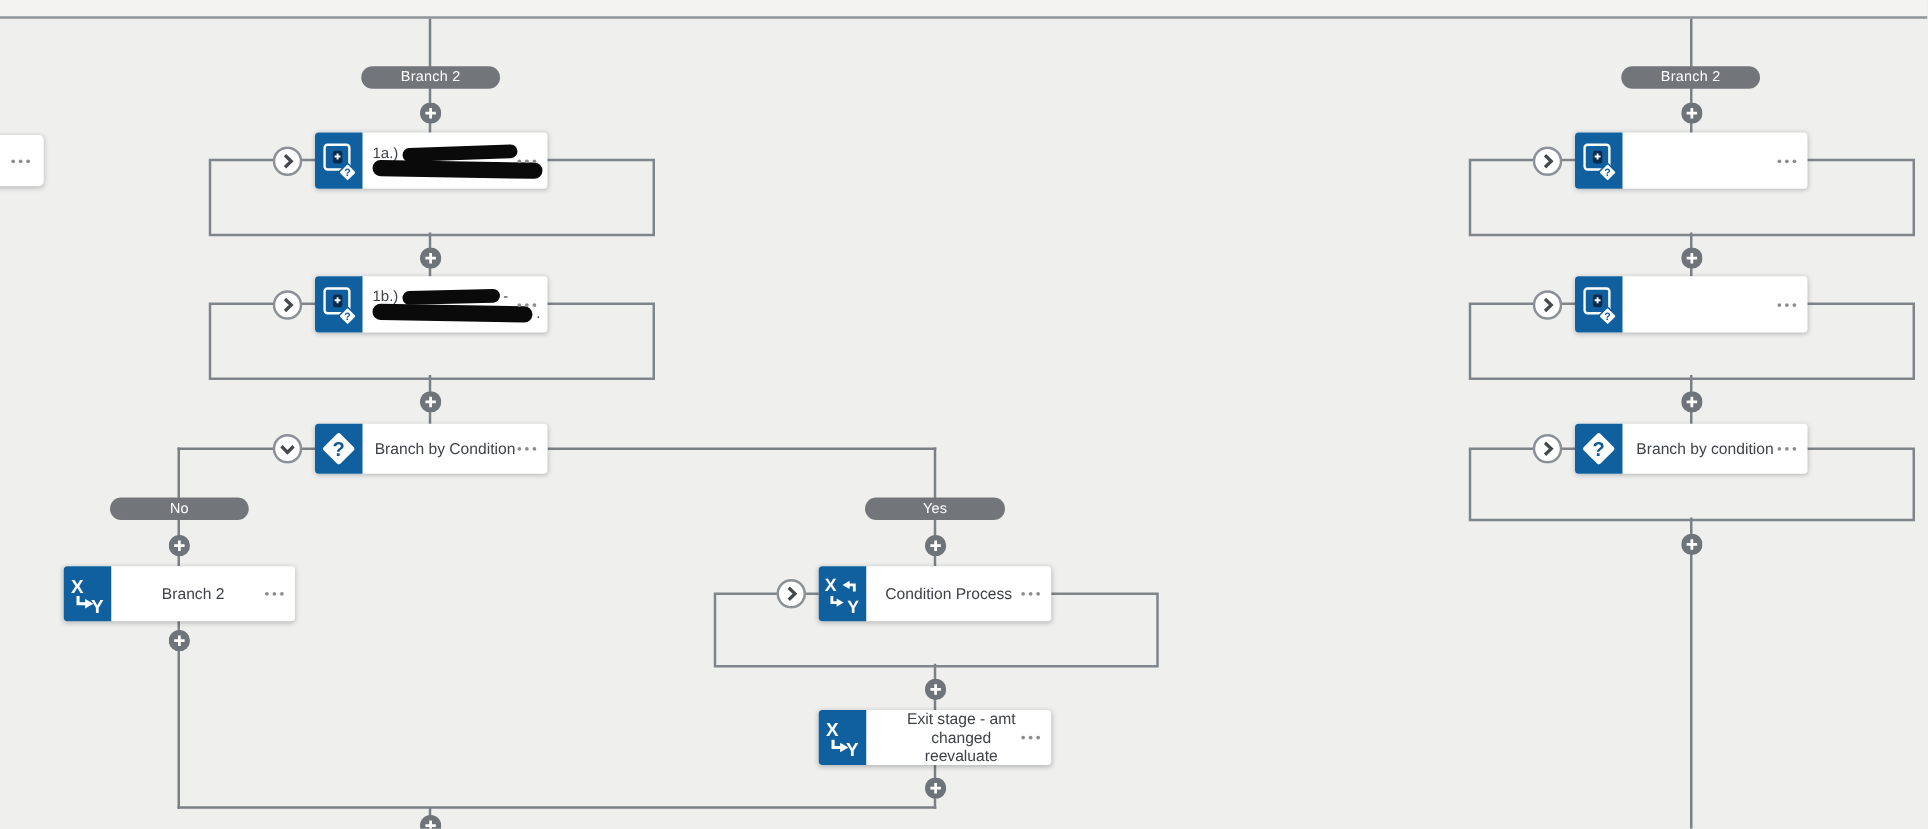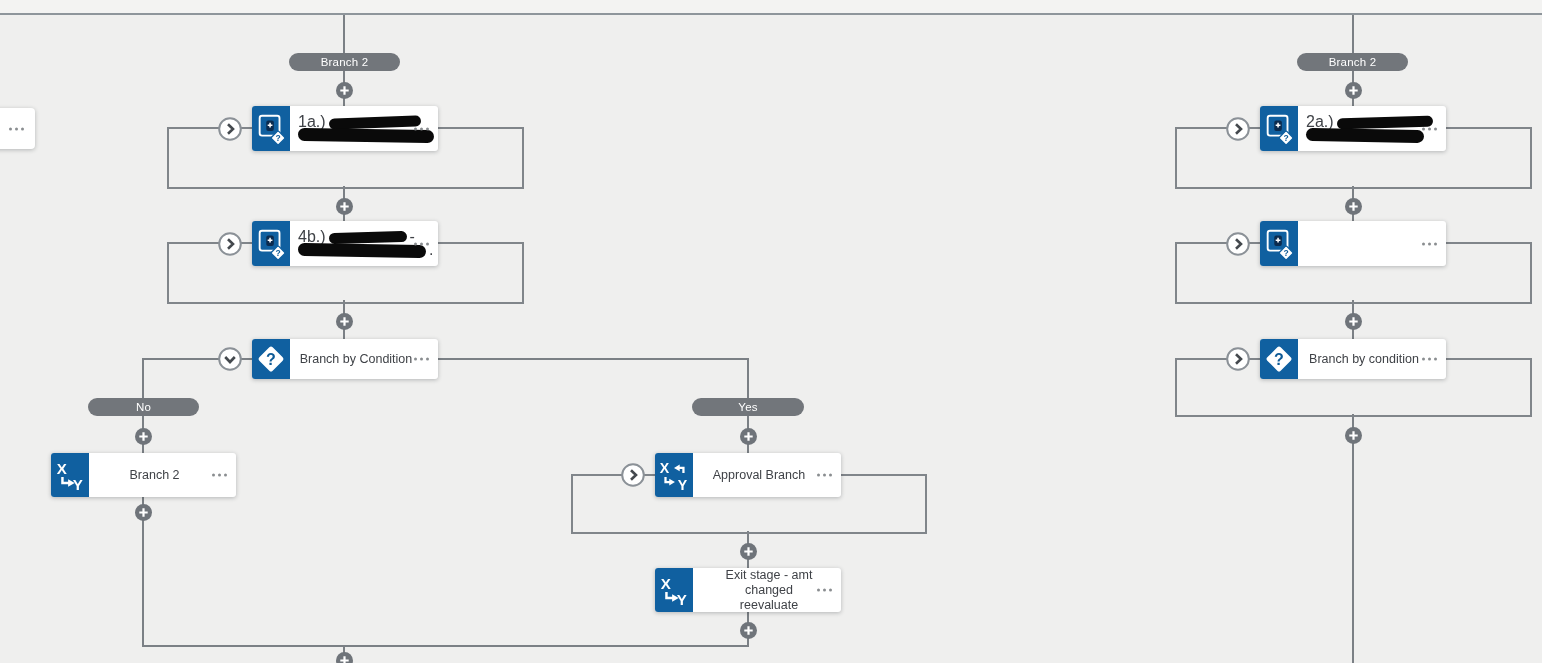--- a/index.html
+++ b/index.html
@@ -40,21 +40,21 @@
     position:absolute;background:#fff;border-radius:3px;z-index:5;
     box-shadow:0 1px 4px rgba(30,35,40,.28);display:flex;align-items:stretch;
   }
   .node-icon{flex:0 0 38px;width:38px;background:#1060a0;border-radius:3px 0 0 3px;
     display:flex;align-items:center;justify-content:center;}
   .node-body{flex:1;position:relative;display:flex;flex-direction:column;
     align-items:center;justify-content:center;padding:2px 24px 2px 8px;}
   .node-body.left{align-items:flex-start;}
   .node-title{font-size:12.5px;color:#3f4247;line-height:15px;text-align:center;}
   .node-title.wrap{max-width:122px;margin-left:20px;}
-  .rline{display:flex;align-items:center;gap:3px;height:13px;font-size:16px;color:#3f4247;}
+  .rline{display:flex;align-items:center;gap:3px;height:13px;font-size:12px;color:#3f4247;}
   .blob{background:#0a0a0a;border-radius:7px;height:11px;display:inline-block;}
   .menu-dots{position:absolute;right:9px;top:50%;transform:translateY(-50%);
     display:flex;gap:3px;cursor:pointer;}
   .menu-dots i{width:3px;height:3px;border-radius:50%;background:#8a8d90;display:block;}
 
   
   .offcard{position:absolute;left:-10px;top:108px;width:45px;height:41px;background:#fff;
     border-radius:4px;box-shadow:0 1px 4px rgba(30,35,40,.28);z-index:5;}
   .offcard .menu-dots{right:11px;}
 </style>
@@ -259,21 +259,21 @@
         <rect x="13" y="10" width="8" height="11" rx="2" fill="#0b2b4e"></rect>
         <path d="M17 12.5v5M14.5 15h5" stroke="#fff" stroke-width="1.6"></path>
         <g transform="rotate(45 25.5 28.5)">
           <rect x="20" y="23" width="11" height="11" rx="1.5" fill="#fff" stroke="#1060a0" stroke-width="1.4"></rect>
         </g>
         <text x="25.5" y="31.8" text-anchor="middle" font-size="9" font-weight="bold" fill="#0e5a96" font-family="Liberation Sans, sans-serif">?</text>
       </svg>
   </div>
   <div class="node-body left">
     <div class="rline">
-        <span>4b.)</span>
+        <span>1b.)</span>
         <span class="blob" style="width:78px;transform:rotate(-1.5deg);"></span>
         <span>-</span>
       </div>
     <div class="rline">
         <span class="blob" style="width:128px;height:13px;transform:rotate(1deg);"></span>
         <span>.</span>
       </div>
   </div>
   <div class="menu-dots">
       <i></i>
@@ -325,21 +325,21 @@
     <svg width="34" height="36" viewBox="0 0 36 38">
         <text x="3" y="17" font-size="15" font-weight="bold" fill="#fff" font-family="Liberation Sans, sans-serif">X</text>
         <text x="22" y="35" font-size="15" font-weight="bold" fill="#fff" font-family="Liberation Sans, sans-serif">Y</text>
         <path d="M9 21v5.5h5" fill="none" stroke="#fff" stroke-width="2.4"></path>
         <polygon points="13,23 19,26.5 13,30" fill="#fff"></polygon>
         <path d="M28 17v-5.5h-5" fill="none" stroke="#fff" stroke-width="2.4"></path>
         <polygon points="24,8 18,11.5 24,15" fill="#fff"></polygon>
       </svg>
   </div>
   <div class="node-body">
-    <div class="node-title">Approval Branch</div>
+    <div class="node-title">Condition Process</div>
   </div>
   <div class="menu-dots">
       <i></i>
       <i></i>
       <i></i>
     </div>
 </div>
 
 <div class="node" style="left:655px;top:568px;width:186px;height:44px;">
   <div class="node-icon">
@@ -365,29 +365,20 @@
     <svg width="34" height="36" viewBox="0 0 36 38">
         <rect x="6" y="5" width="21" height="21" rx="2.5" fill="none" stroke="#fff" stroke-width="2"></rect>
         <rect x="13" y="10" width="8" height="11" rx="2" fill="#0b2b4e"></rect>
         <path d="M17 12.5v5M14.5 15h5" stroke="#fff" stroke-width="1.6"></path>
         <g transform="rotate(45 25.5 28.5)">
           <rect x="20" y="23" width="11" height="11" rx="1.5" fill="#fff" stroke="#1060a0" stroke-width="1.4"></rect>
         </g>
         <text x="25.5" y="31.8" text-anchor="middle" font-size="9" font-weight="bold" fill="#0e5a96" font-family="Liberation Sans, sans-serif">?</text>
       </svg>
   </div>
-  <div class="node-body left">
-    <div class="rline">
-        <span>2a.)</span>
-        <span class="blob" style="width:96px;transform:rotate(-1.8deg);"></span>
-      </div>
-    <div class="rline">
-        <span class="blob" style="width:118px;height:13px;transform:rotate(1deg);"></span>
-      </div>
-  </div>
   <div class="menu-dots">
       <i></i>
       <i></i>
       <i></i>
     </div>
 </div>
 
 <div class="node" style="left:1260px;top:221px;width:186px;height:45px;">
   <div class="node-icon">
     <svg width="34" height="36" viewBox="0 0 36 38">

